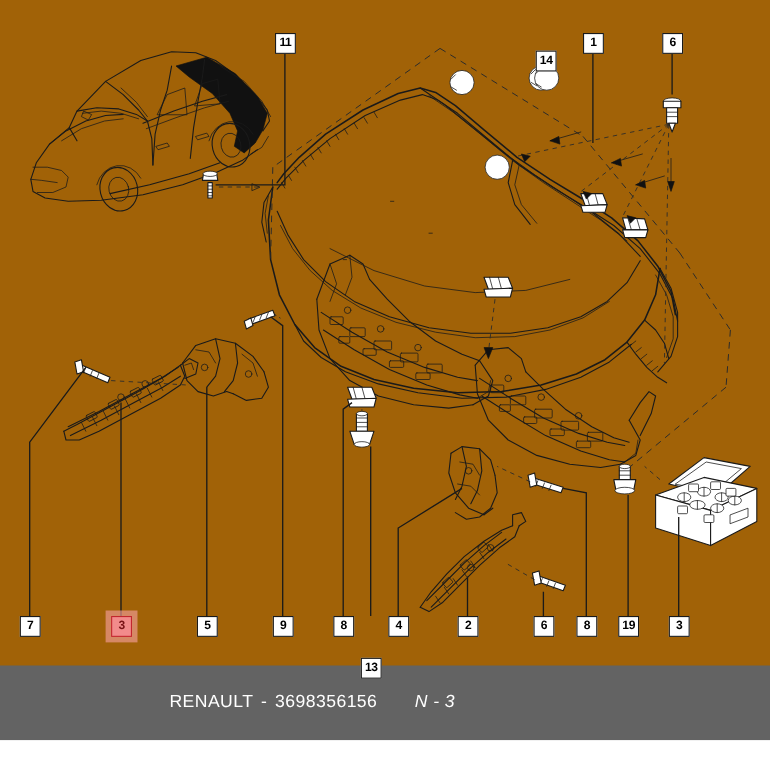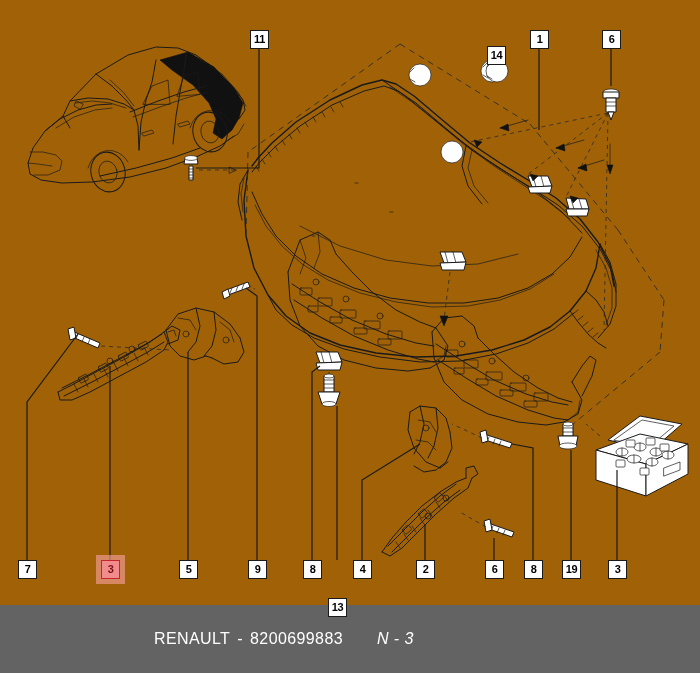--- a/index.html
+++ b/index.html
@@ -582,20 +582,20 @@
     <div class="callout" style="left:524px; top:560px;">8</div>
     <div class="callout" style="left:562px; top:560px;">19</div>
     <div class="callout" style="left:608px; top:560px;">3</div>
 
   </div>
 
   <div id="footer-bar">
     <div id="footer-inner">
       <span id="footer-brand">RENAULT</span>
       <span id="footer-sep">-</span>
-      <span id="footer-partno">8200699883</span>
+      <span id="footer-partno">3698356156</span>
       <span id="footer-plate">N - 3</span>
     </div>
   </div>
 
   <div id="footer-below"></div>
 
 </div>
 
 </body></html>

